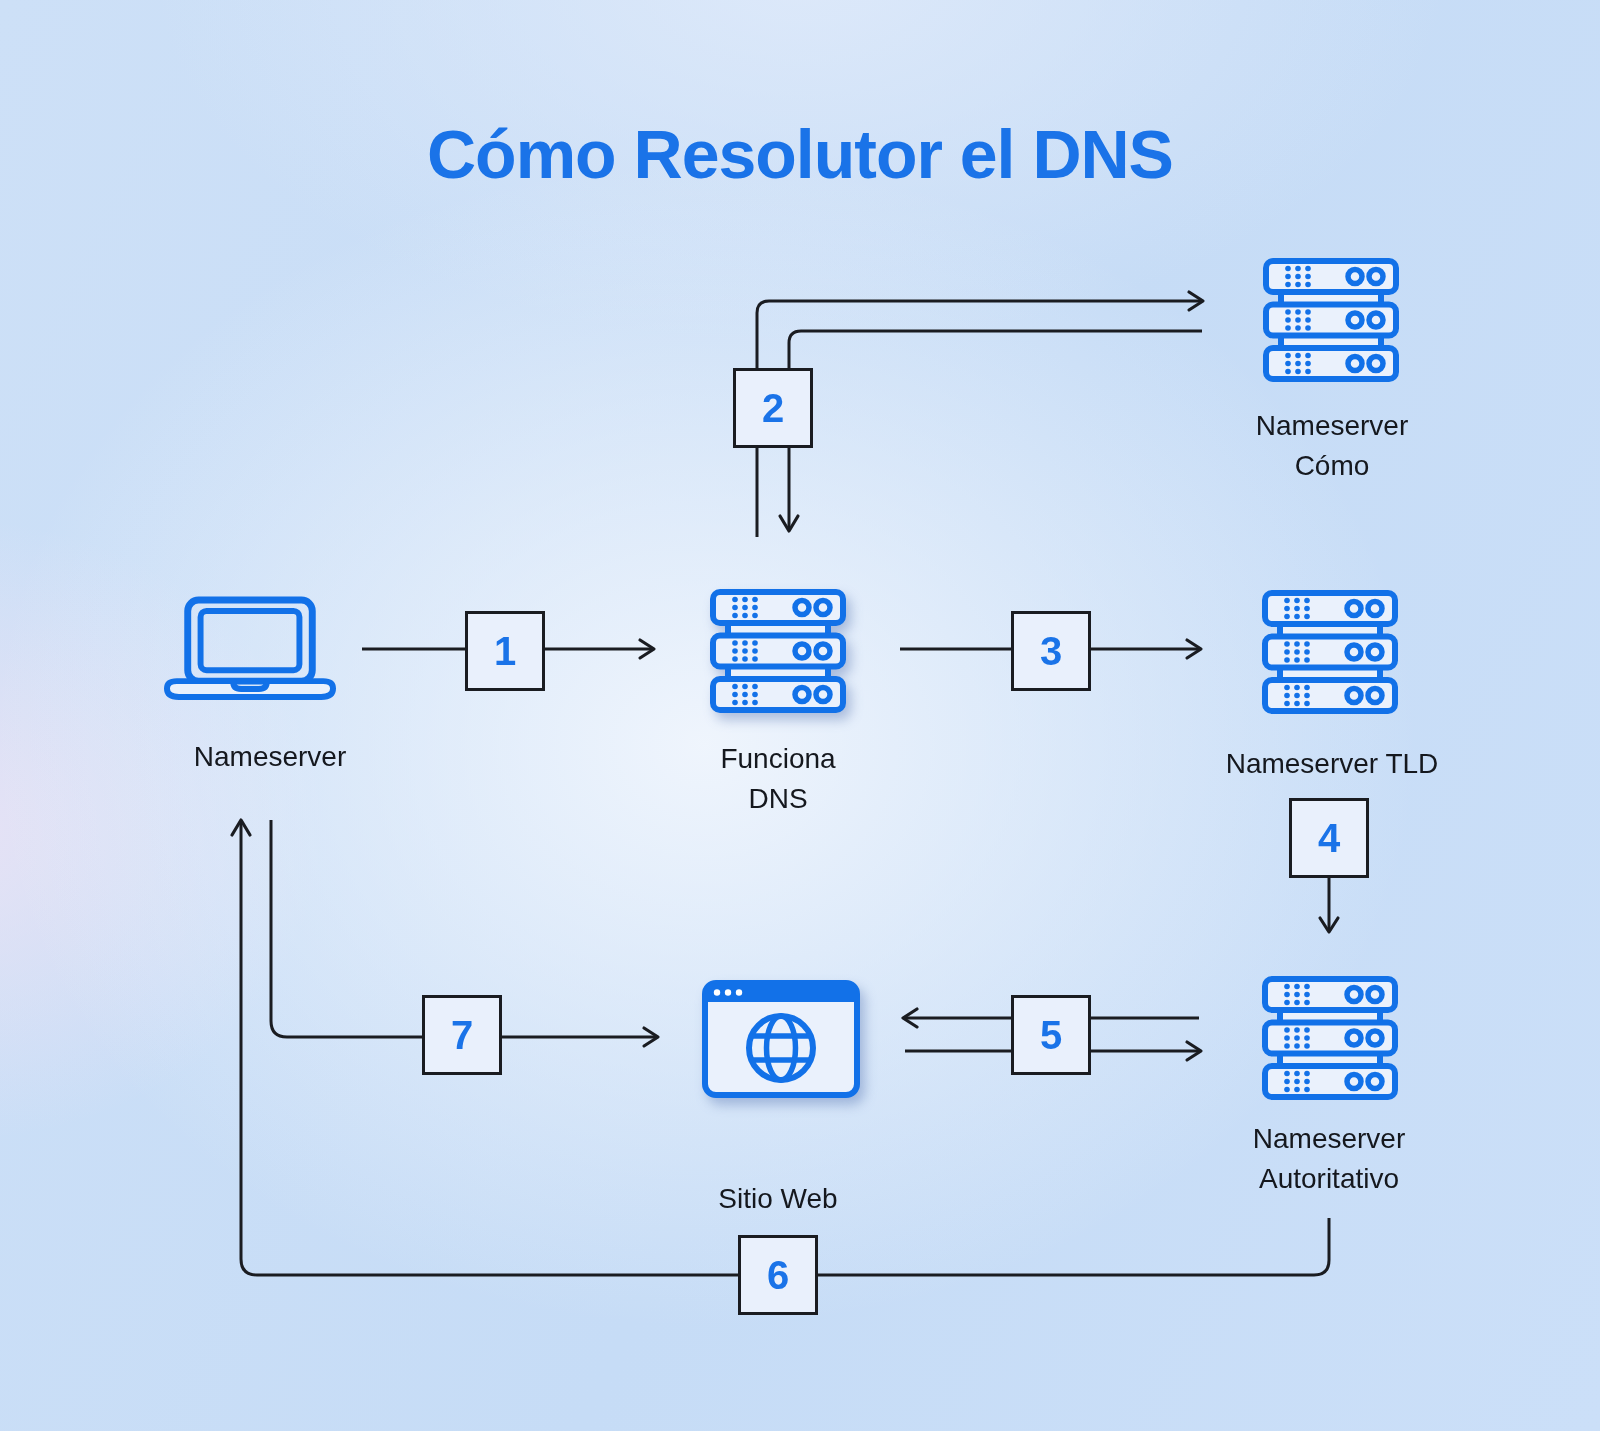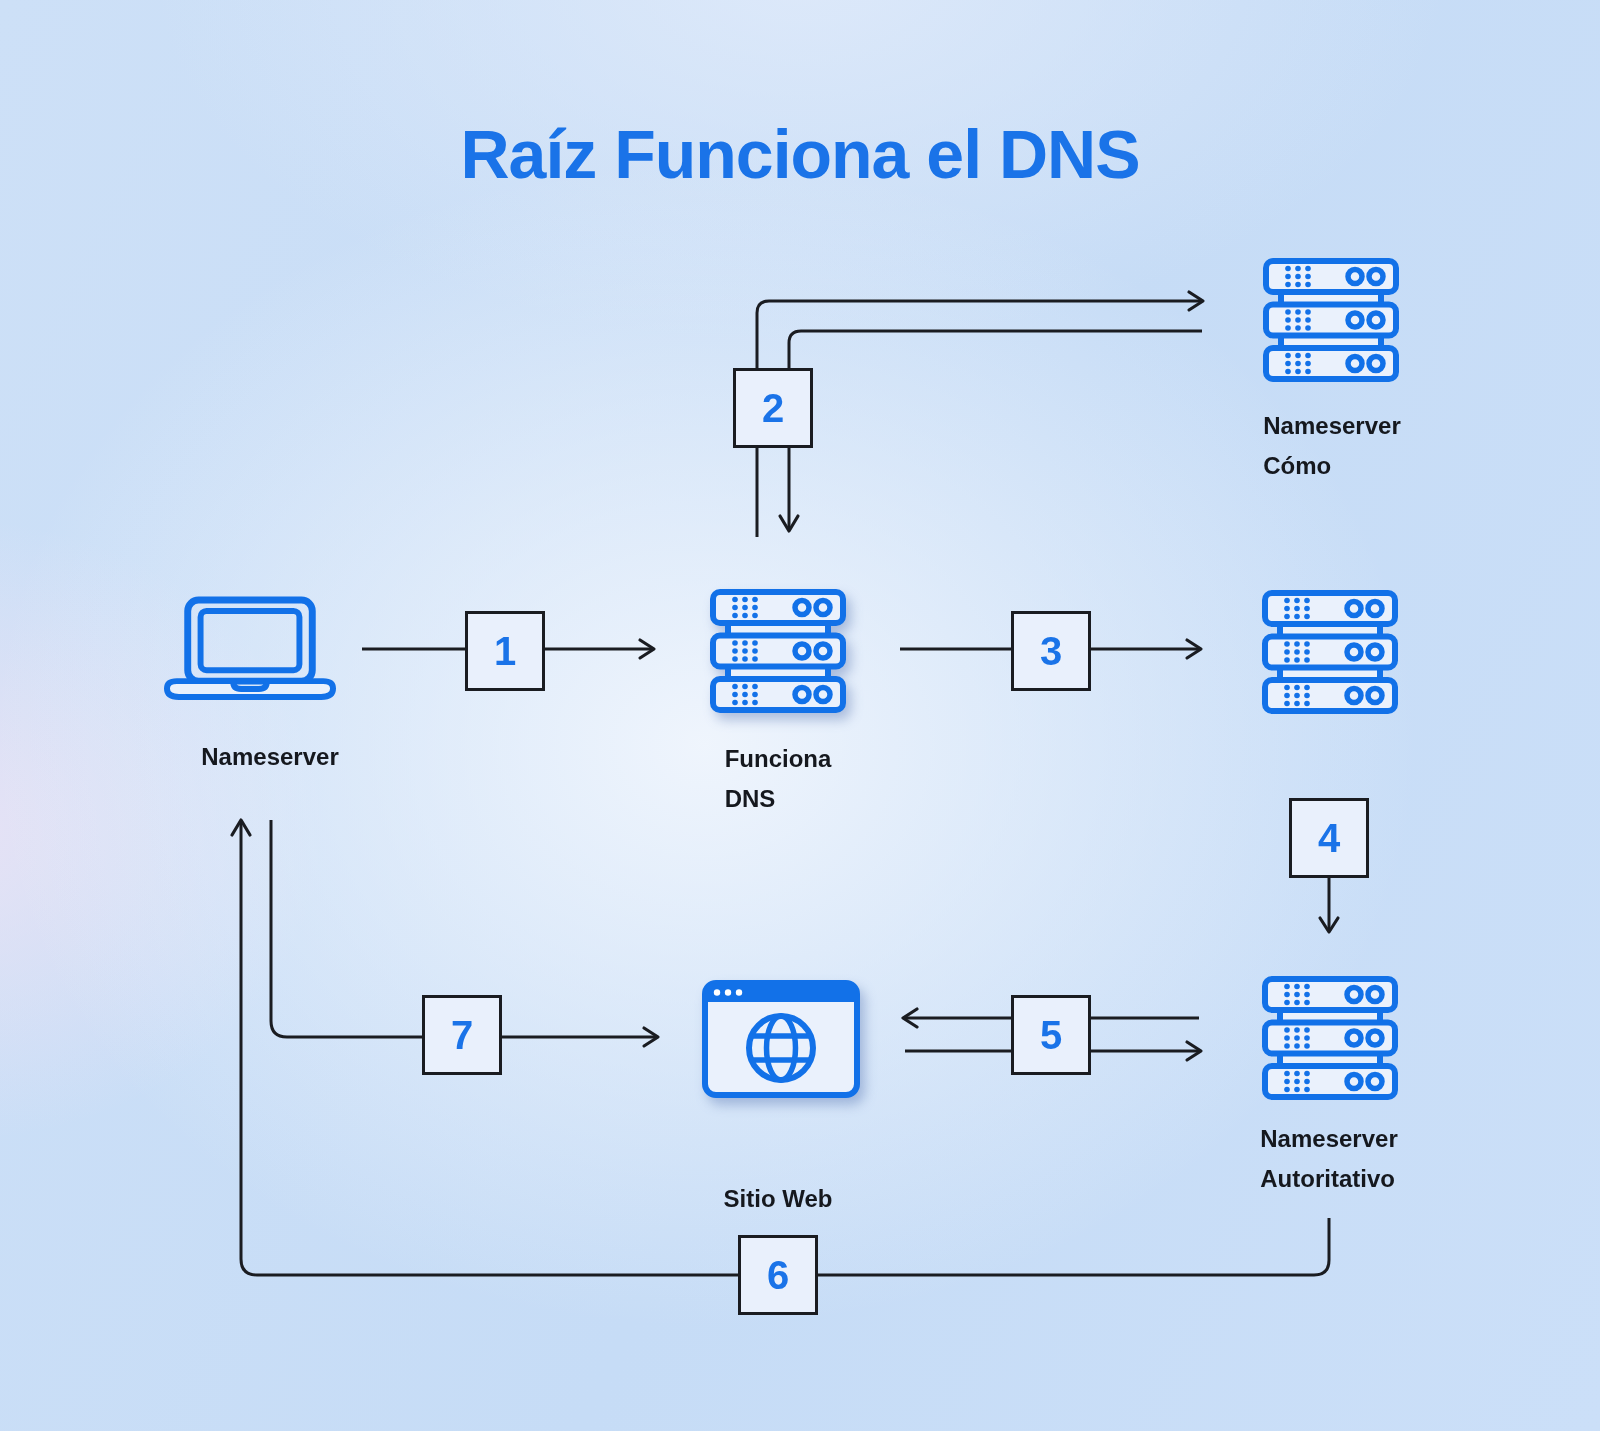--- a/index.html
+++ b/index.html
@@ -27,22 +27,22 @@
     font-size:68px;line-height:76px;font-weight:bold;
     letter-spacing:-1px;color:var(--accent);
   }
   .flow{position:absolute;left:0;top:0;width:1600px;height:1431px;}
   .flow path{stroke:var(--line);stroke-width:3;fill:none;stroke-linejoin:round;}
   .flow path.head{stroke-width:3.2;stroke-linecap:round;}
   .icon{position:absolute;display:block;}
   .shadow{filter:drop-shadow(5px 7px 6px rgba(73,105,170,0.38));}
   .label{
     position:absolute;transform:translateX(-50%);
-    white-space:nowrap;
-    font-size:24px;line-height:40px;font-weight:bold;color:var(--label);
+    text-align:center;white-space:nowrap;
+    font-size:28px;line-height:40px;font-weight:normal;color:var(--label);
   }
   .step{
     position:absolute;width:80px;height:80px;box-sizing:border-box;
     border:3px solid var(--line);background:#e9f0fc;
     display:flex;align-items:center;justify-content:center;
     font-size:40px;font-weight:bold;color:var(--accent);
   }
   .defs{position:absolute;width:0;height:0;overflow:hidden;}
 </style>
 </head>
@@ -106,21 +106,21 @@
     <path d="M905 1051 H1199"></path>
       <path class="head" d="M1187 1042 L1201 1051 L1187 1060"></path>
 
     <path d="M1329 1218 V1260 Q1329 1275 1314 1275 H257 Q241 1275 241 1259 V822"></path>
     <path class="head" d="M232 835 L241 820 L250 835"></path>
 
     <path d="M271 820 V1021 Q271 1037 287 1037 H656"></path>
       <path class="head" d="M644 1028 L658 1037 L644 1046"></path>
   </svg>
 
-  <h1 class="title">Raíz Funciona el DNS</h1>
+  <h1 class="title">Cómo Resolutor el DNS</h1>
 
   <svg class="icon" style="left:164px;top:596px" width="172" height="107" viewBox="0 0 174 108">
     <rect x="24" y="4" width="126" height="82" rx="11" fill="none" stroke="var(--icon)" stroke-width="7"></rect>
     <rect x="37" y="15" width="100" height="60" rx="6" fill="none" stroke="var(--icon)" stroke-width="6"></rect>
     <path d="M13 86 H70 V87 Q70 94 78 94 H96 Q104 94 104 87 V86 H161 Q171 86 171 93.5 Q171 102 159 102 H15 Q3 102 3 93.5 Q3 86 13 86 Z" fill="var(--icon-fill)" stroke="var(--icon)" stroke-width="6" stroke-linejoin="round"></path>
   </svg>
   <div class="label" style="left:270px;top:737px">Nameserver</div>
 
   <svg class="icon shadow" style="left:710px;top:589px" width="136" height="124" viewBox="0 0 136 124">
       <use href="#srv"></use>
@@ -134,20 +134,23 @@
       <use href="#srv"></use>
     </svg>
   <div class="label" style="left:1332px;top:406px">
     <div>Nameserver</div>
     <div>Cómo</div>
   </div>
 
   <svg class="icon" style="left:1262px;top:590px" width="136" height="124" viewBox="0 0 136 124">
       <use href="#srv"></use>
     </svg>
+  <div class="label" style="left:1332px;top:744px">
+    <div>Nameserver TLD</div>
+  </div>
 
   <svg class="icon" style="left:1262px;top:976px" width="136" height="124" viewBox="0 0 136 124">
       <use href="#srv"></use>
     </svg>
   <div class="label" style="left:1329px;top:1119px">
     <div>Nameserver</div>
     <div>Autoritativo</div>
   </div>
 
   <svg class="icon shadow" style="left:702px;top:980px" width="158" height="118" viewBox="0 0 158 118">

